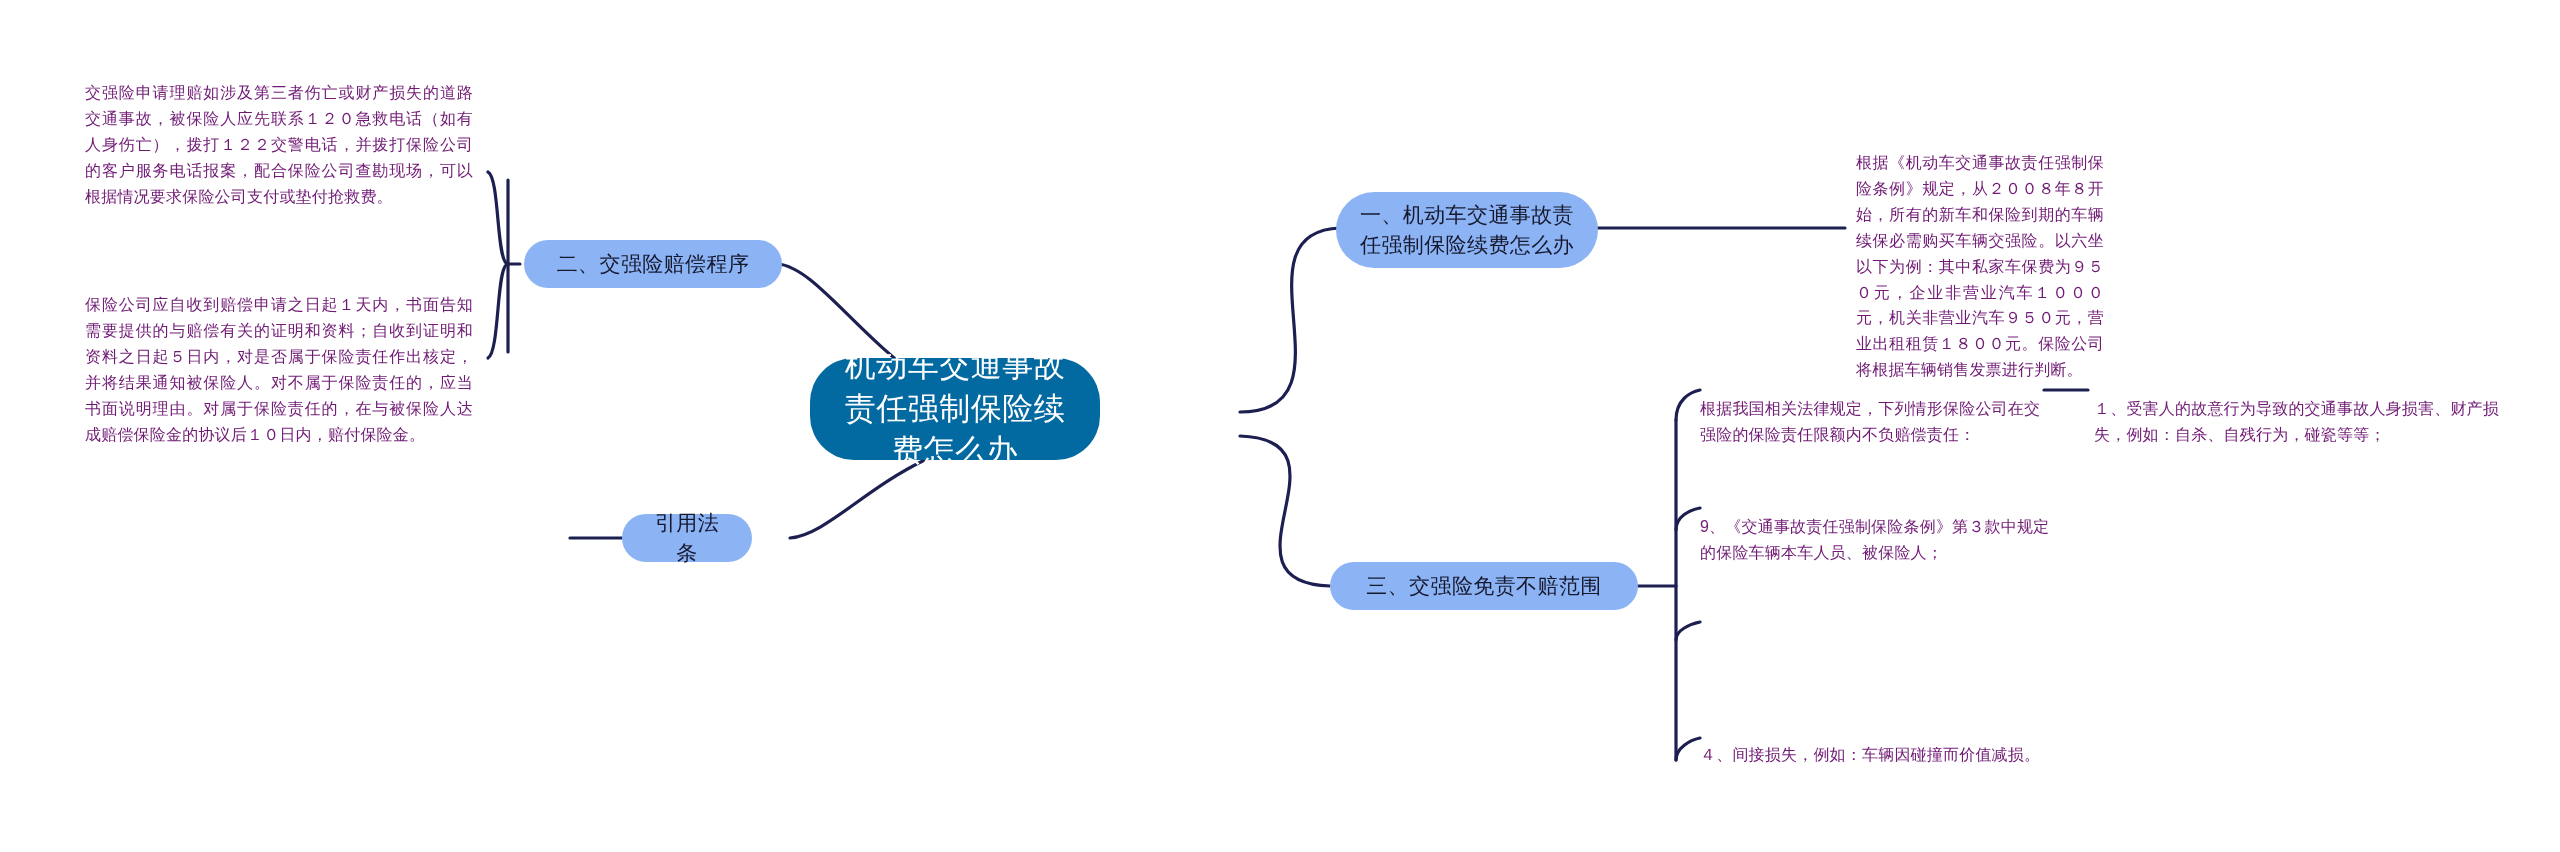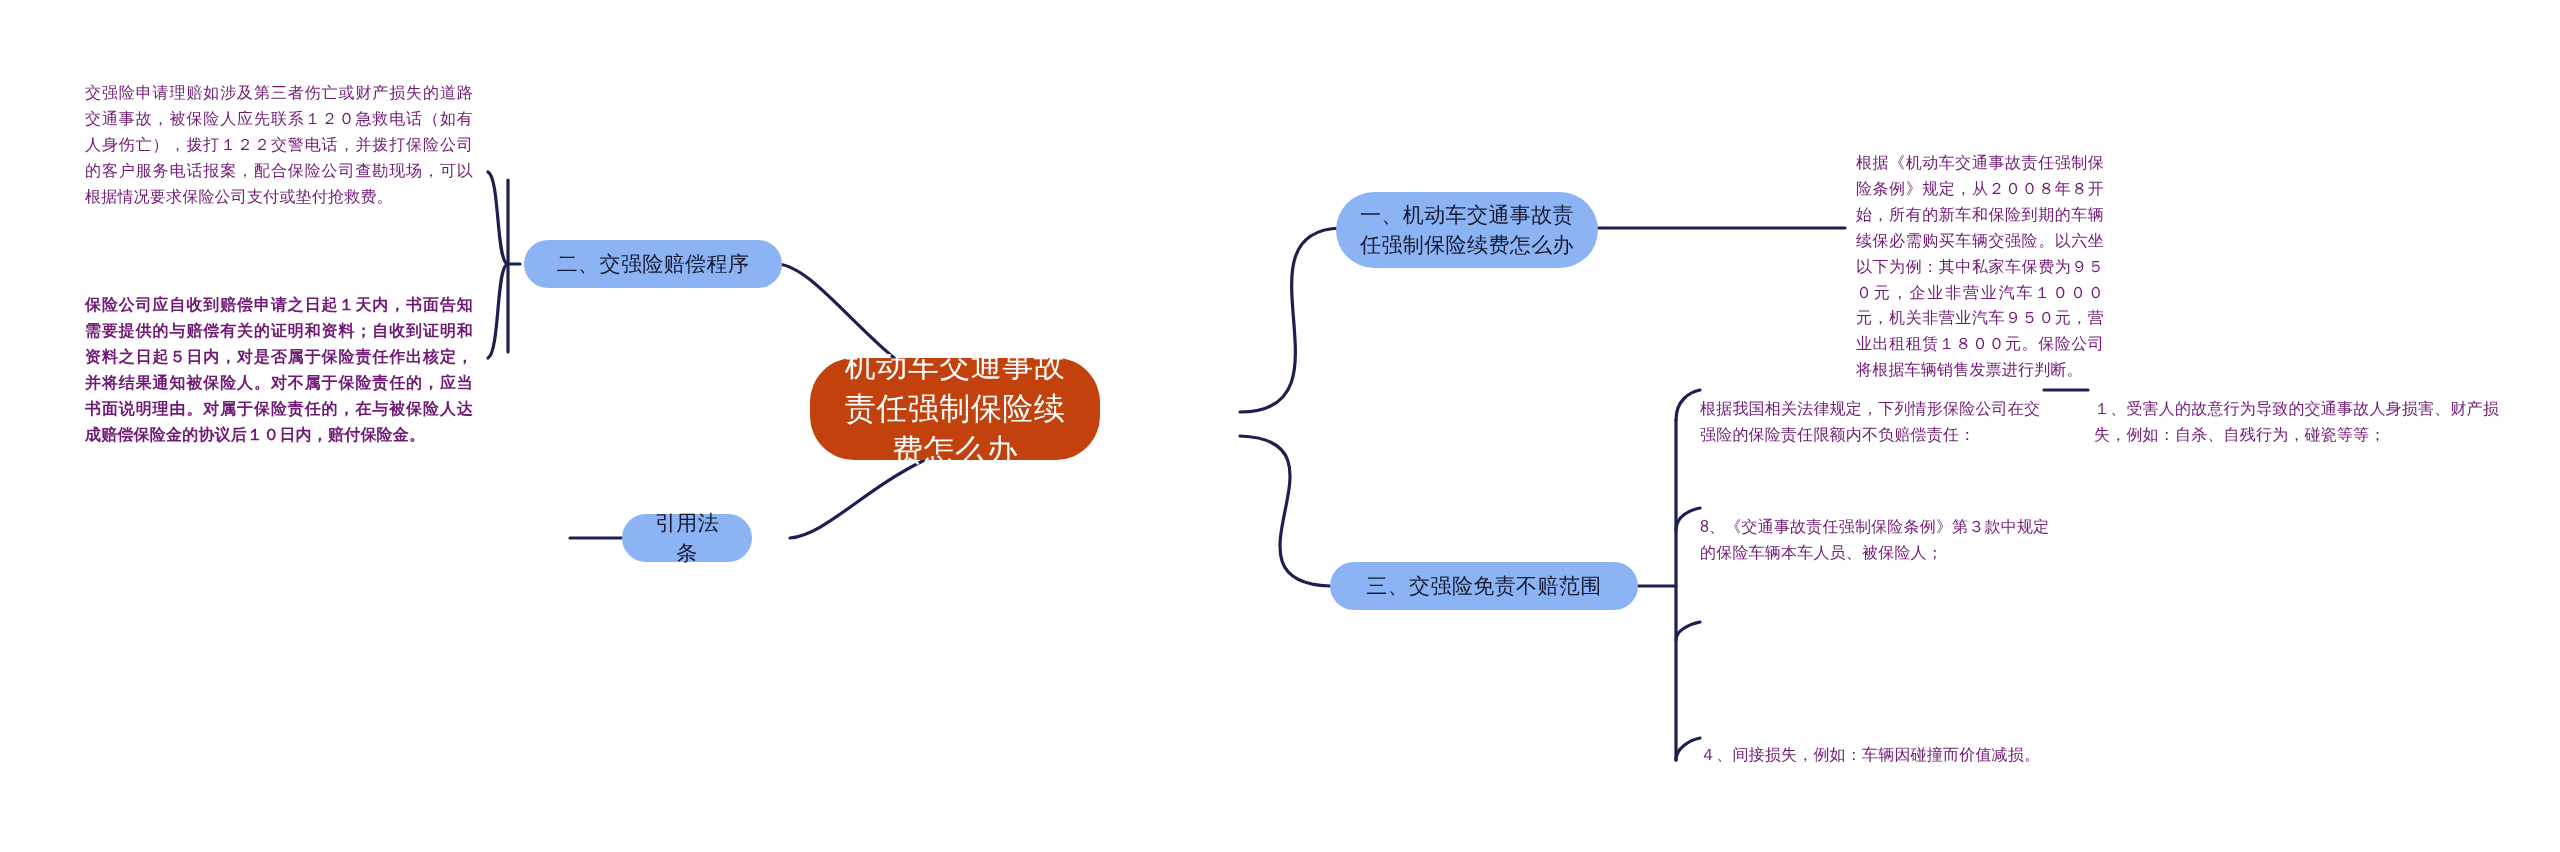--- a/index.html
+++ b/index.html
@@ -29,21 +29,21 @@
   }
   .node {
     position: absolute;
     box-sizing: border-box;
     display: flex;
     align-items: center;
     border-radius: 999px;
     z-index: 3;
   }
   .node-root {
-    background: #c2410c;
+    background: #0369a1;
     color: #ffffff;
     justify-content: center;
     text-align: center;
     font-size: 31px;
     line-height: 1.38;
     padding: 14px 26px;
     border-radius: 44px;
     letter-spacing: 0.5px;
   }
   .node-branch {
@@ -128,27 +128,27 @@
   <div class="node node-branch" style="left:1336px; top:192px; width:262px; height:76px;">
     <span>一、机动车交通事故责任强制保险续费怎么办</span>
   </div>
 
   <div class="node node-branch one-line" style="left:1330px; top:562px; width:308px; height:48px;">
     <span>三、交强险免责不赔范围</span>
   </div>
 
   <div class="leaf" style="left:85px; top:80px; width:388px;">交强险申请理赔如涉及第三者伤亡或财产损失的道路交通事故，被保险人应先联系１２０急救电话（如有人身伤亡），拨打１２２交警电话，并拨打保险公司的客户服务电话报案，配合保险公司查勘现场，可以根据情况要求保险公司支付或垫付抢救费。</div>
 
-  <div class="leaf" style="left:85px; top:292px; width:388px;font-weight:bold;">保险公司应自收到赔偿申请之日起１天内，书面告知需要提供的与赔偿有关的证明和资料；自收到证明和资料之日起５日内，对是否属于保险责任作出核定，并将结果通知被保险人。对不属于保险责任的，应当书面说明理由。对属于保险责任的，在与被保险人达成赔偿保险金的协议后１０日内，赔付保险金。</div>
+  <div class="leaf" style="left:85px; top:292px; width:388px;">保险公司应自收到赔偿申请之日起１天内，书面告知需要提供的与赔偿有关的证明和资料；自收到证明和资料之日起５日内，对是否属于保险责任作出核定，并将结果通知被保险人。对不属于保险责任的，应当书面说明理由。对属于保险责任的，在与被保险人达成赔偿保险金的协议后１０日内，赔付保险金。</div>
 
 
   <div class="leaf" style="left:1856px; top:150px; width:248px;">根据《机动车交通事故责任强制保险条例》规定，从２００８年８开始，所有的新车和保险到期的车辆续保必需购买车辆交强险。以六坐以下为例：其中私家车保费为９５０元，企业非营业汽车１０００元，机关非营业汽车９５０元，营业出租租赁１８００元。保险公司将根据车辆销售发票进行判断。</div>
 
   <div class="leaf plain" style="left:1700px; top:372px; width:346px;">根据我国相关法律规定，下列情形保险公司在交强险的保险责任限额内不负赔偿责任：</div>
 
   <div class="leaf plain" style="left:2094px; top:372px; width:406px;">１、受害人的故意行为导致的交通事故人身损害、财产损失，例如：自杀、自残行为，碰瓷等等；</div>
 
-  <div class="leaf plain" style="left:1700px; top:490px; width:350px;">8、《交通事故责任强制保险条例》第３款中规定的保险车辆本车人员、被保险人；</div>
+  <div class="leaf plain" style="left:1700px; top:490px; width:350px;">9、《交通事故责任强制保险条例》第３款中规定的保险车辆本车人员、被保险人；</div>
 
 
   <div class="leaf plain" style="left:1700px; top:718px; width:350px;">４、间接损失，例如：车辆因碰撞而价值减损。</div>
 
 </div>
 
 </body></html>

